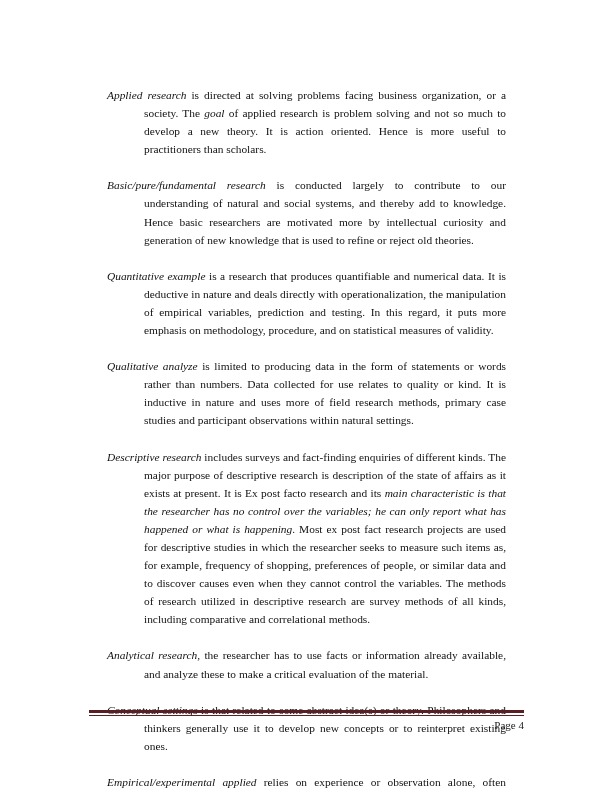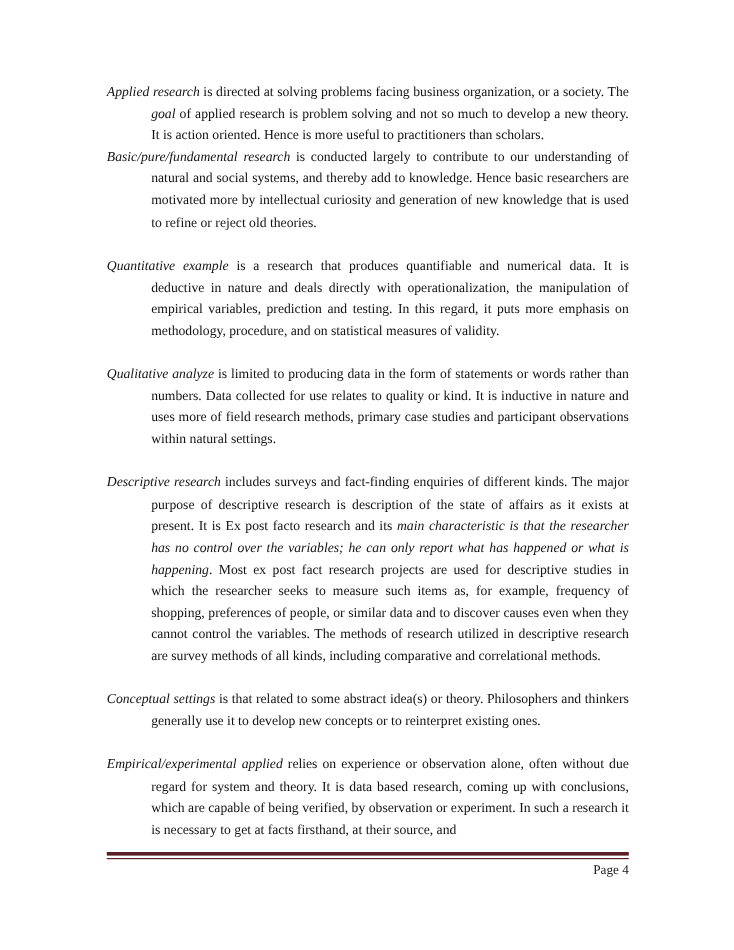--- a/index.html
+++ b/index.html
@@ -20,21 +20,21 @@
       left: 89px;
       top: 68px;
       width: 435px;
     }
     .para {
       font-size: 11.4px;
       line-height: 18.1px;
       text-align: justify;
       padding-left: 37px;
       text-indent: -37px;
-      margin: 0;
+      margin: 18px;
     }
     .para.gap {
       margin-top: 18px;
     }
     .para em {
       font-style: italic;
     }
     .footer-rule {
       position: absolute;
       left: 89px;
@@ -62,19 +62,20 @@
   </style>
 </head>
 <body>
 
 <div class="page">
   <p class="para"><em>Applied research</em> is directed at solving problems facing business organization, or a society.  The <em>goal</em> of applied research is problem solving and not so much to develop a new theory. It is action oriented. Hence is more useful to practitioners than scholars.</p>
   <p class="para"><em>Basic/pure/fundamental research</em> is conducted largely to contribute to our understanding of natural and social systems, and thereby add to knowledge.  Hence basic researchers are motivated more by intellectual curiosity and generation of new knowledge that is used to refine or reject old theories.</p>
   <p class="para gap"><em>Quantitative example</em> is a research that produces quantifiable and numerical data. It is deductive in nature and deals directly with operationalization, the manipulation of empirical variables, prediction and testing. In this regard, it puts more emphasis on methodology, procedure, and on statistical measures of validity.</p>
   <p class="para gap"><em>Qualitative analyze</em> is limited to producing data in the form of statements or words rather than numbers. Data collected for use relates to quality or kind. It is inductive in nature and uses more of field research methods, primary case studies and participant observations within natural settings.</p>
   <p class="para gap"><em>Descriptive research</em> includes surveys and fact-finding enquiries of different kinds.  The major purpose of descriptive research is description of the state of affairs as it exists at present.  It is Ex post facto research and its <em>main characteristic is that the researcher has no control over the variables; he can only report what has happened or what is happening</em>.  Most ex post fact research projects are used for descriptive studies in which the researcher seeks to measure such items as, for example, frequency of shopping, preferences of people, or similar data and to discover causes even when they cannot control the variables.  The methods of research utilized in descriptive research are survey methods of all kinds, including comparative and correlational methods.</p>
+  <p class="para gap"><em>Analytical research</em>, the researcher has to use facts or information already available, and analyze these to make a critical evaluation of the material.</p>
   <p class="para gap"><em>Conceptual settings</em> is that related to some abstract idea(s) or theory.  Philosophers and thinkers generally use it to develop new concepts or to reinterpret existing ones.</p>
   <p class="para gap"><em>Empirical/experimental applied</em> relies on experience or observation alone, often without due regard for system and theory.  It is data based research, coming up with conclusions, which are capable of being verified, by observation or experiment.  In such a research it is necessary to get at facts firsthand, at their source, and</p>
 </div>
 
 <div class="footer-rule" style="background: rgb(90, 31, 36);"></div>
 <div class="footer-rule-thin" style="background: rgb(90, 31, 36);"></div>
 <div class="page-number">Page 4</div>
 
 </body></html>

